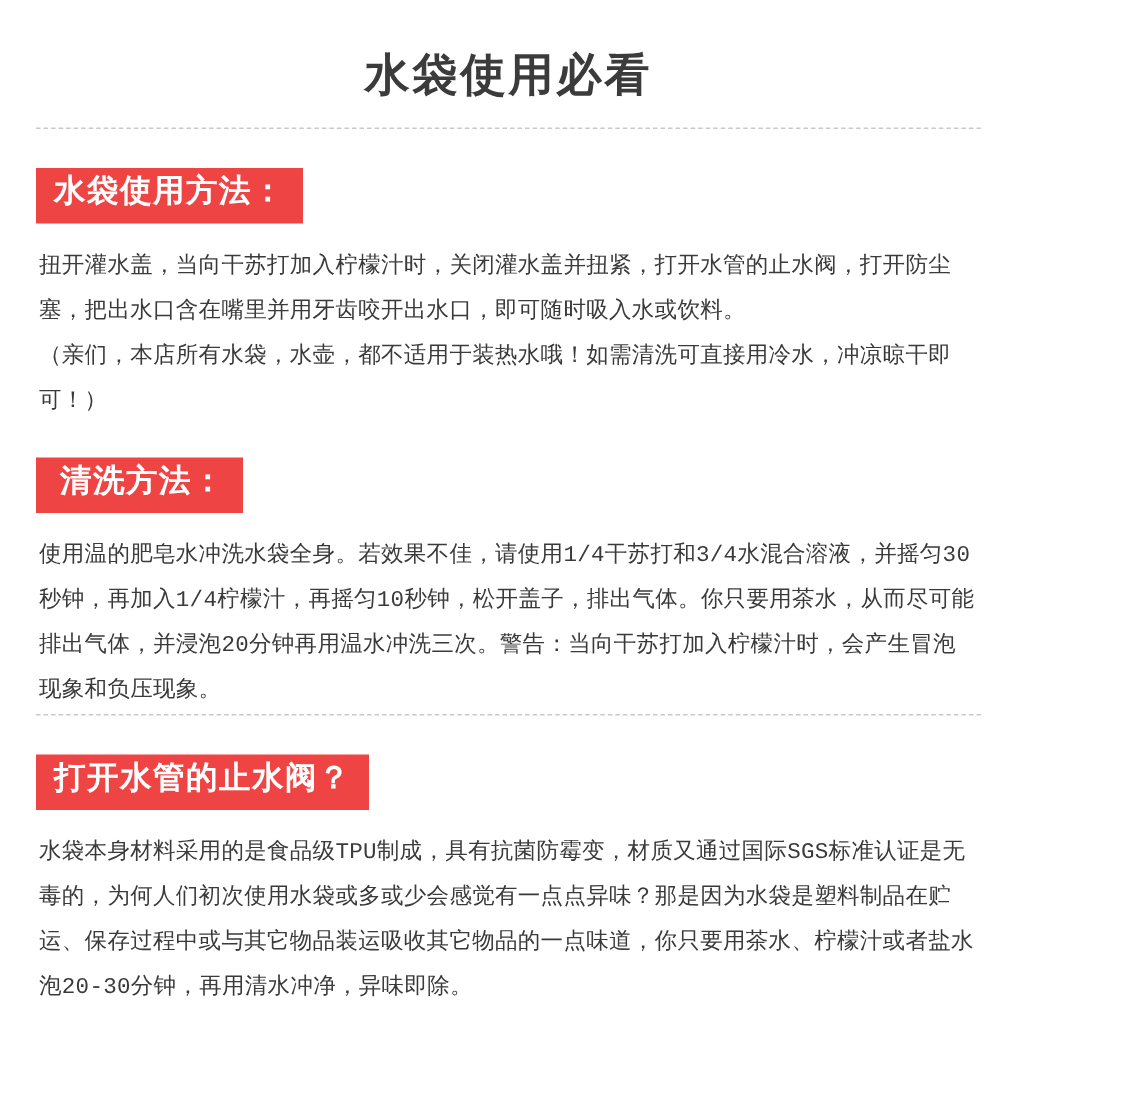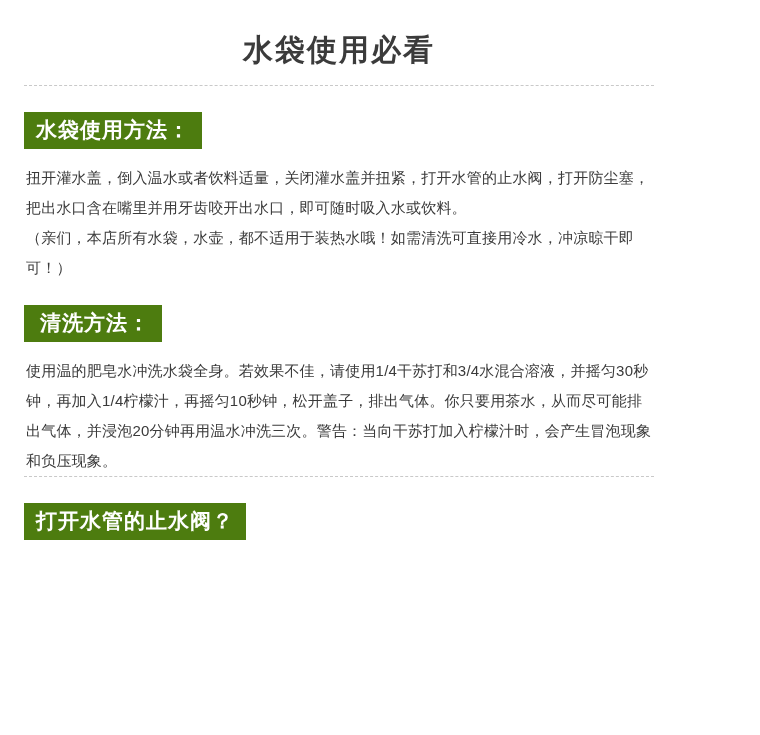--- a/index.html
+++ b/index.html
@@ -13,20 +13,21 @@
     font-family: "Liberation Sans", "DejaVu Sans", sans-serif;
     color: #333333;
     overflow: hidden;
   }
   .page {
     position: relative;
     width: 678px;
     height: 735px;
     box-sizing: border-box;
     padding: 0 24px;
+    font-family: Liberation Mono, monospace;
   }
   
   .main-title {
     text-align: center;
     font-size: 30px;
     font-weight: bold;
     color: #3b3b3b;
     letter-spacing: 2px;
     padding-top: 30px;
     padding-bottom: 14px;
@@ -36,21 +37,21 @@
     padding-bottom: 18px;
   }
   .divider {
     border: 0;
     border-top: 1px dashed #c9c9c9;
     margin: 0 0 0 0;
   }
   
   .section-label {
     display: inline-block;
-    background: #4d7c0f;
+    background: #ef4444;
     color: #ffffff;
     font-size: 21px;
     font-weight: bold;
     letter-spacing: 1px;
     padding: 6px 12px 7px 12px;
     margin-top: 26px;
     margin-bottom: 14px;
     line-height: 1.15;
   }
   .section-label.sub {
@@ -77,31 +78,34 @@
 <body>
 
 <div class="page">
 
   <div class="main-title">水袋使用必看</div>
   <hr class="divider">
 
   <div>
     <div class="section-label">水袋使用方法：</div>
     <div class="block">
-      <p class="para">扭开灌水盖，倒入温水或者饮料适量，关闭灌水盖并扭紧，打开水管的止水阀，打开防尘塞，把出水口含在嘴里并用牙齿咬开出水口，即可随时吸入水或饮料。</p>
+      <p class="para">扭开灌水盖，当向干苏打加入柠檬汁时，关闭灌水盖并扭紧，打开水管的止水阀，打开防尘塞，把出水口含在嘴里并用牙齿咬开出水口，即可随时吸入水或饮料。</p>
       <p class="para">（亲们，本店所有水袋，水壶，都不适用于装热水哦！如需清洗可直接用冷水，冲凉晾干即可！）</p>
     </div>
   </div>
 
   <div>
     <div class="section-label sub">清洗方法：</div>
     <div class="block">
       <p class="para">使用温的肥皂水冲洗水袋全身。若效果不佳，请使用1/4干苏打和3/4水混合溶液，并摇匀30秒钟，再加入1/4柠檬汁，再摇匀10秒钟，松开盖子，排出气体。你只要用茶水，从而尽可能排出气体，并浸泡20分钟再用温水冲洗三次。警告：当向干苏打加入柠檬汁时，会产生冒泡现象和负压现象。</p>
     </div>
   </div>
 
   <hr class="divider">
 
   <div>
     <div class="section-label">打开水管的止水阀？</div>
+    <div class="block">
+      <p class="para">水袋本身材料采用的是食品级TPU制成，具有抗菌防霉变，材质又通过国际SGS标准认证是无毒的，为何人们初次使用水袋或多或少会感觉有一点点异味？那是因为水袋是塑料制品在贮运、保存过程中或与其它物品装运吸收其它物品的一点味道，你只要用茶水、柠檬汁或者盐水泡20-30分钟，再用清水冲净，异味即除。</p>
+    </div>
   </div>
 
 </div>
 
 </body></html>

